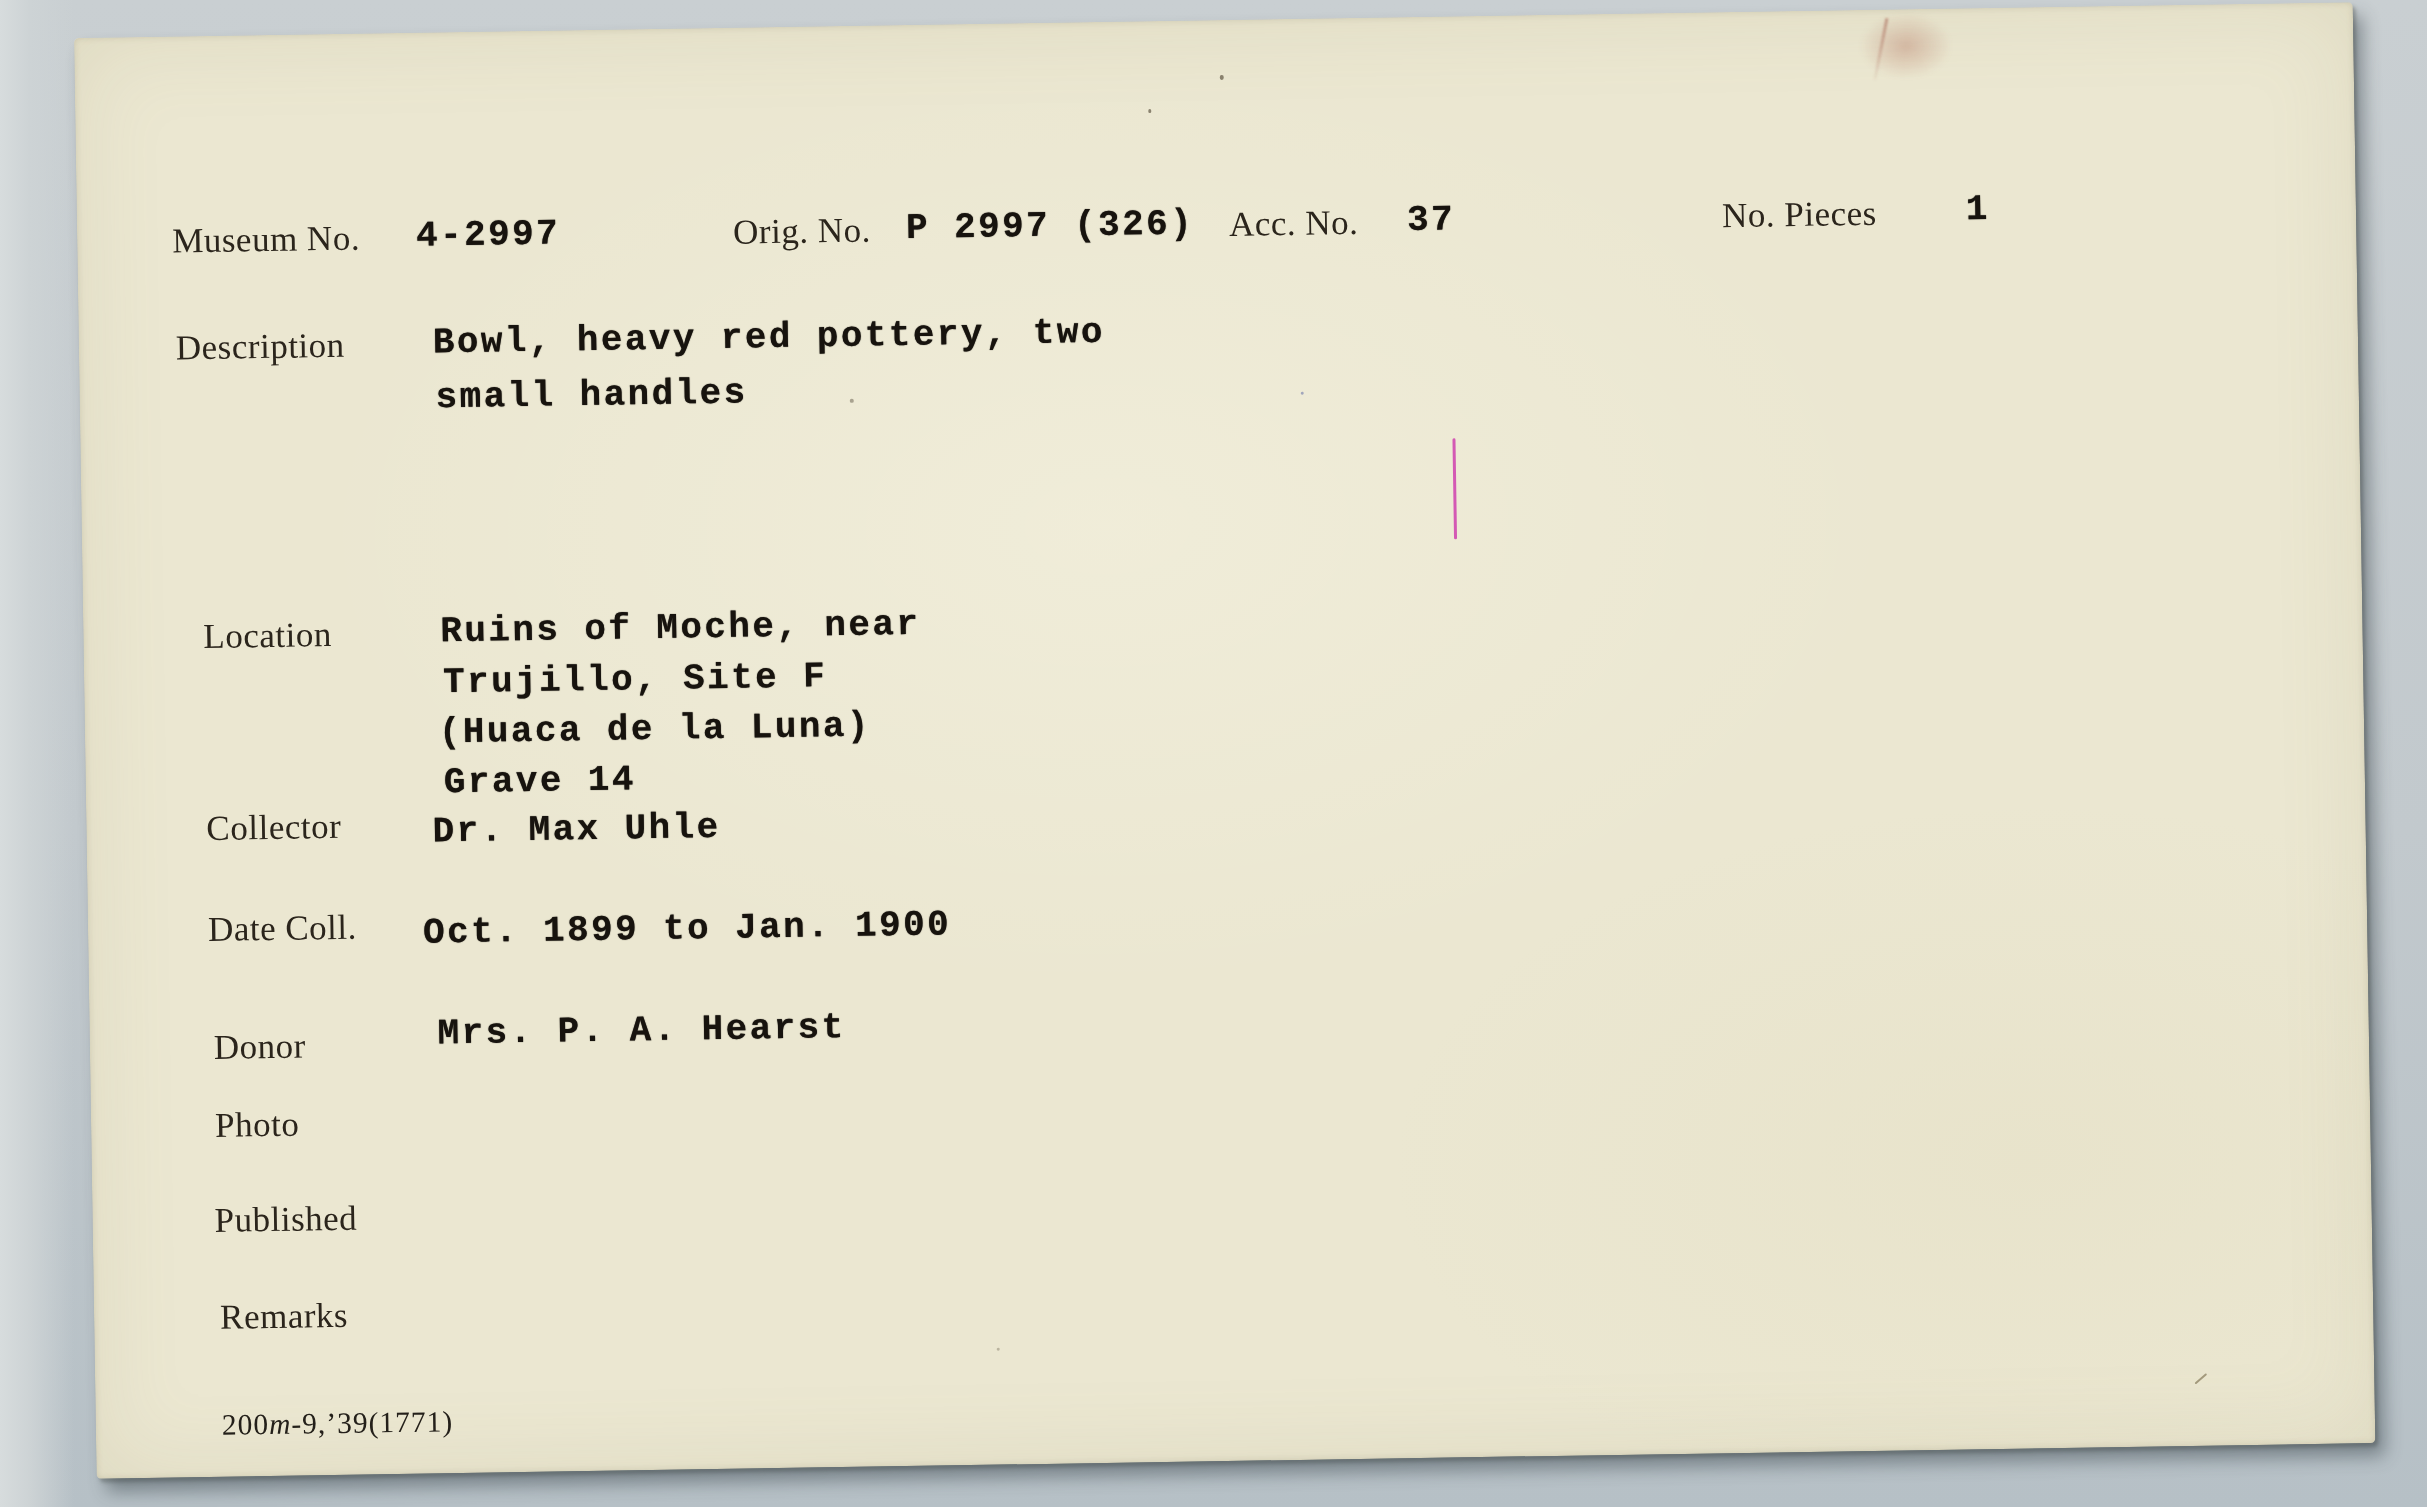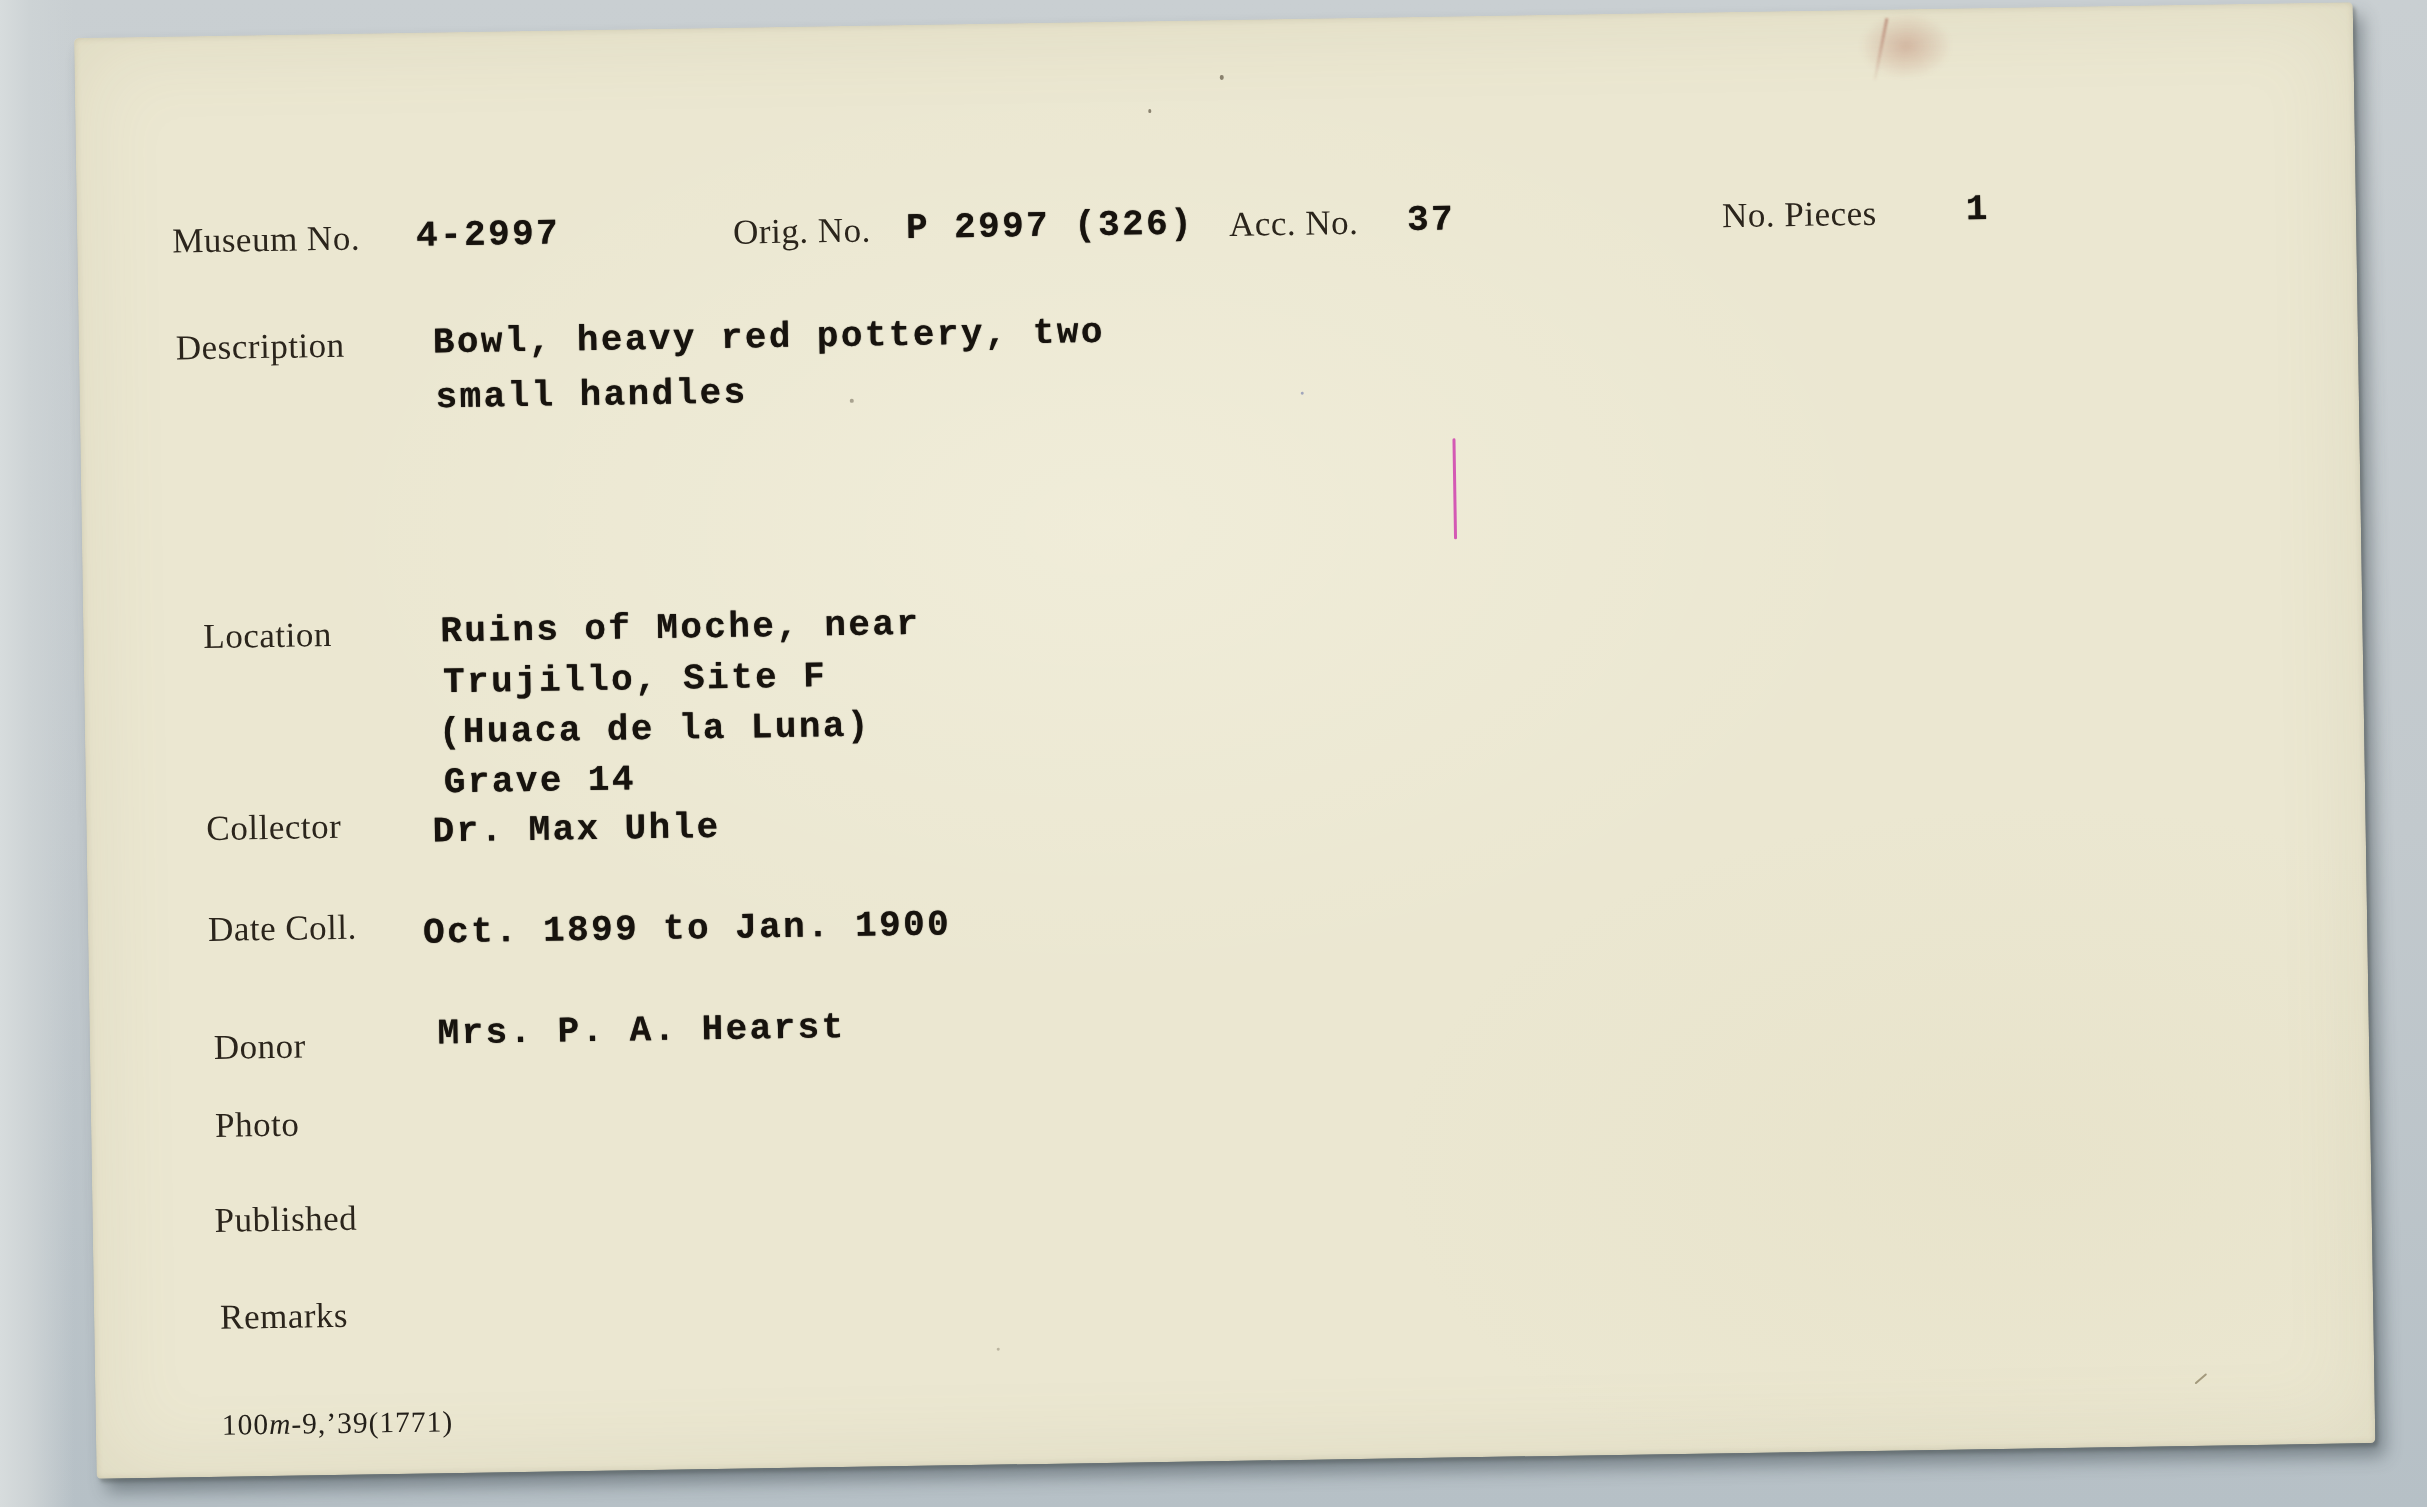--- a/index.html
+++ b/index.html
@@ -118,21 +118,21 @@
     <span class="lbl" style="left:120px; top:875px;">Date Coll.</span>
     <span class="typed" style="left:335px; top:881px;">Oct. 1899 to Jan. 1900</span>
 
     <span class="lbl" style="left:124px; top:976px;margin-top:17px;">Donor</span>
     <span class="typed" style="left:348px; top:982px;">Mrs. P. A. Hearst</span>
 
     <span class="lbl" style="left:124px; top:1071px;">Photo</span>
     <span class="lbl" style="left:122px; top:1166px;">Published</span>
     <span class="lbl" style="left:126px; top:1263px;">Remarks</span>
 
-    <span class="print-code"><span>100</span><span class="it">m</span><span>-9,’39(1771)</span></span>
+    <span class="print-code"><span>200</span><span class="it">m</span><span>-9,’39(1771)</span></span>
 
     <div class="smudge"></div>
     <div class="smudge-streak"></div>
     <div class="artifact-line"></div>
     <div class="speck s1"></div>
     <div class="speck s2"></div>
     <div class="speck s3"></div>
     <div class="speck s4"></div>
     <div class="speck s5"></div>
     <div class="scratch"></div>

